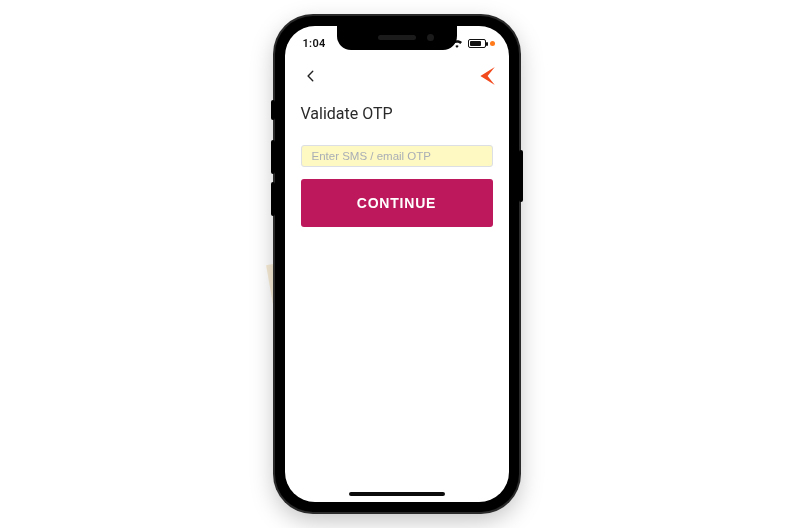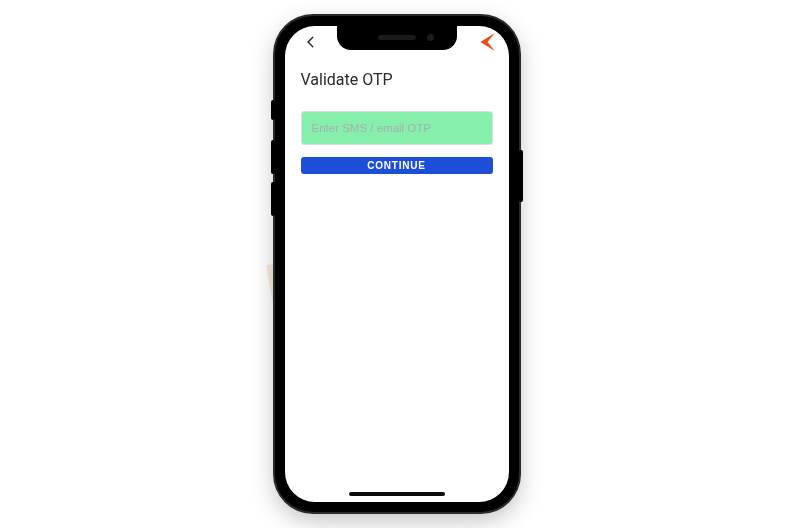--- a/index.html
+++ b/index.html
@@ -192,41 +192,41 @@
     }
     .title{
       font-size: 16px;
       font-weight: 400;
       color: #2a2a2a;
       margin-top: 4px;
     }
     .otp-input{
       margin-top: 22px;
       width: 100%;
-      height: 34px;
+      height: 22px;
       border: 1px solid #dcdfe4;
       border-radius: 3px;
       padding: 0 10px;
       font-size: 11.5px;
       color:#333;
       outline:none;
-      background:#86efac;
+      background:#fef9c3;
     }
     .otp-input::placeholder{
       color:#a9aeb5;
     }
     .continue-btn{
       margin-top: 12px;
       width:100%;
-      height: 17px;
-      background:#1d4ed8;
+      height: 48px;
+      background:#be185d;
       color:#fff;
       border:none;
       border-radius:3px;
-      font-size:10px;
+      font-size:14px;
       font-weight:600;
       letter-spacing: 0.8px;
       cursor:pointer;
     }
 
     
     .home-indicator{
       position:absolute;
       left:50%;
       bottom:6px;
@@ -248,20 +248,40 @@
 
 <div class="phone">
   <div class="btn-side btn-left1"></div>
   <div class="btn-side btn-left2"></div>
   <div class="btn-side btn-left3"></div>
   <div class="btn-side btn-right"></div>
 
   <div class="screen">
     <div class="notch"></div>
 
+    <div class="status-bar">
+      <div class="status-time">1:04</div>
+      <div class="status-right">
+        <div class="sig-bars">
+          <span></span>
+            <span></span>
+            <span></span>
+            <span></span>
+        </div>
+        <div class="wifi-ic">
+          <svg width="14" height="10" viewBox="0 0 24 18">
+            <path d="M12 18l-3-3.6c1.7-1.6 4.3-1.6 6 0L12 18zm-6-7.2l-3-3.6C6.8 3.2 17.2 3.2 21 7.2l-3 3.6c-3.2-3-8.8-3-12 0z" fill="#111"></path>
+          </svg>
+        </div>
+        <div class="batt">
+            <div class="fill"></div>
+          </div>
+        <div class="orange-dot"></div>
+      </div>
+    </div>
 
     <div class="app-header">
       <button class="back-btn">
         <svg width="14" height="14" viewBox="0 0 24 24">
           <path d="M15 4l-8 8 8 8" stroke="#222" stroke-width="2.4" fill="none" stroke-linecap="round" stroke-linejoin="round"></path>
         </svg>
       </button>
       <div class="logo">
         <svg width="22" height="18" viewBox="0 0 24 20">
           <path d="M24 0 L8 10 L24 20 L16 10 Z" fill="#f24a1d"></path>

